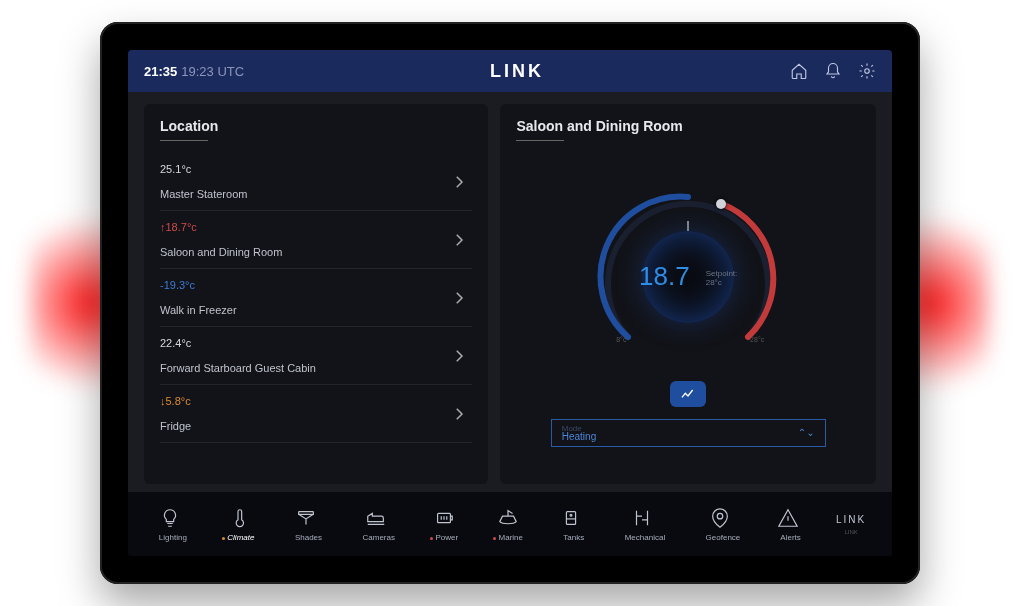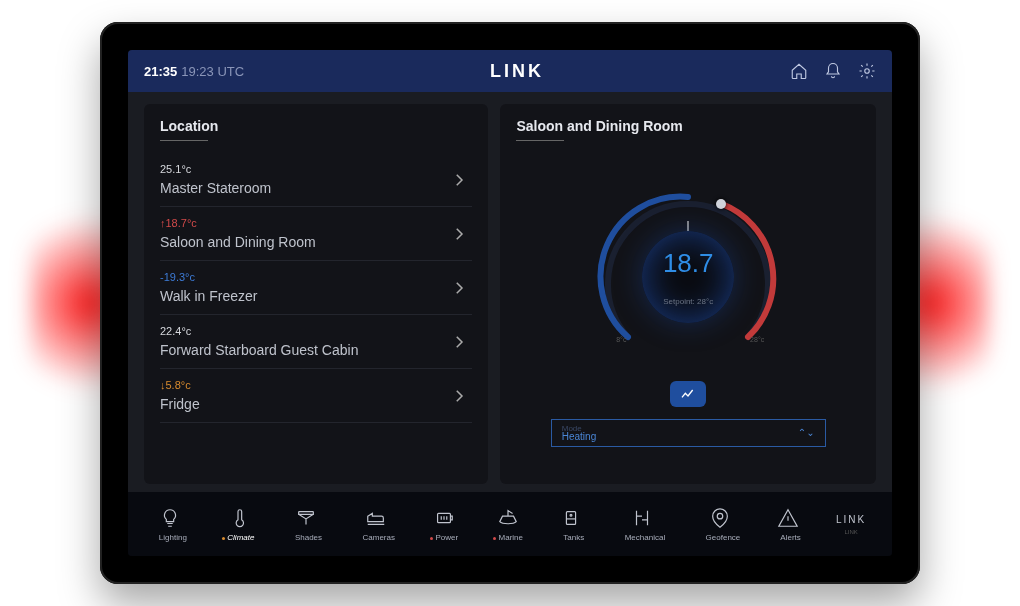--- a/index.html
+++ b/index.html
@@ -63,41 +63,41 @@
   .panel-title::after {
     content: ""; display: block; width: 48px; height: 1px;
     background: #666; margin-top: 6px;
   }
 
   .loc-row {
     display: flex; align-items: center; justify-content: space-between;
     padding: 10px 4px 10px 0; border-bottom: 1px solid #23252d;
     cursor: pointer;
   }
-  .loc-text { display: flex; flex-direction: column; gap: 5px; }
+  .loc-text { display: flex; flex-direction: column; gap: 13px; }
   .loc-temp { font-size: 11px; }
-  .loc-name { font-size: 14px; color: #bfc3cc; text-align: center; }
+  .loc-name { font-size: 11px; color: #bfc3cc; text-align: center; }
   .chev { width: 18px; height: 18px; stroke: #aaa; fill: none; stroke-width: 2; }
   .t-white { color: #d6d8dd; }
   .t-blue  { color: #3d7bd6; }
   .t-red   { color: #d24a4a; }
   .t-orange{ color: #d88b2e; }
   .arrow-up::before   { content: "\2191 "; }
   .arrow-down::before { content: "\2193 "; }
 
   
   .gauge-wrap { flex: 1; display: flex; flex-direction: column; align-items: center; justify-content: center; }
   .gauge { position: relative; width: 200px; height: 200px; }
   .gauge svg { width: 100%; height: 100%; }
   .gauge-center {
     position: absolute; inset: 0; margin: auto;
     width: 92px; height: 92px; border-radius: 50%;
     background: radial-gradient(circle, #0a0c12 58%, #0f1624 100%);
     box-shadow: 0 0 28px 8px rgba(30,80,180,0.45) inset, 0 0 28px rgba(30,80,180,0.35);
-    display: flex; flex-direction: column; align-items: center; justify-content: center; gap: 16px;
+    display: flex; flex-direction: row; align-items: center; justify-content: center; gap: 16px;
   }
   .g-value { color: #2f8de6; font-size: 26px; font-weight: 500; }
   .g-set { color: #6b7485; font-size: 8px; margin-top: 2px; }
   .g-lbl { position: absolute; font-size: 7px; color: #555; }
   .g-lbl.l { left: 28px; bottom: 34px; }
   .g-lbl.r { right: 24px; bottom: 34px; }
   .g-handle { position: absolute; width: 10px; height: 10px; background: #d0d3da; border-radius: 50%; box-shadow: 0 0 4px #000; }
 
   .chart-btn {
     margin-top: 4px; width: 36px; height: 26px; border-radius: 6px;

